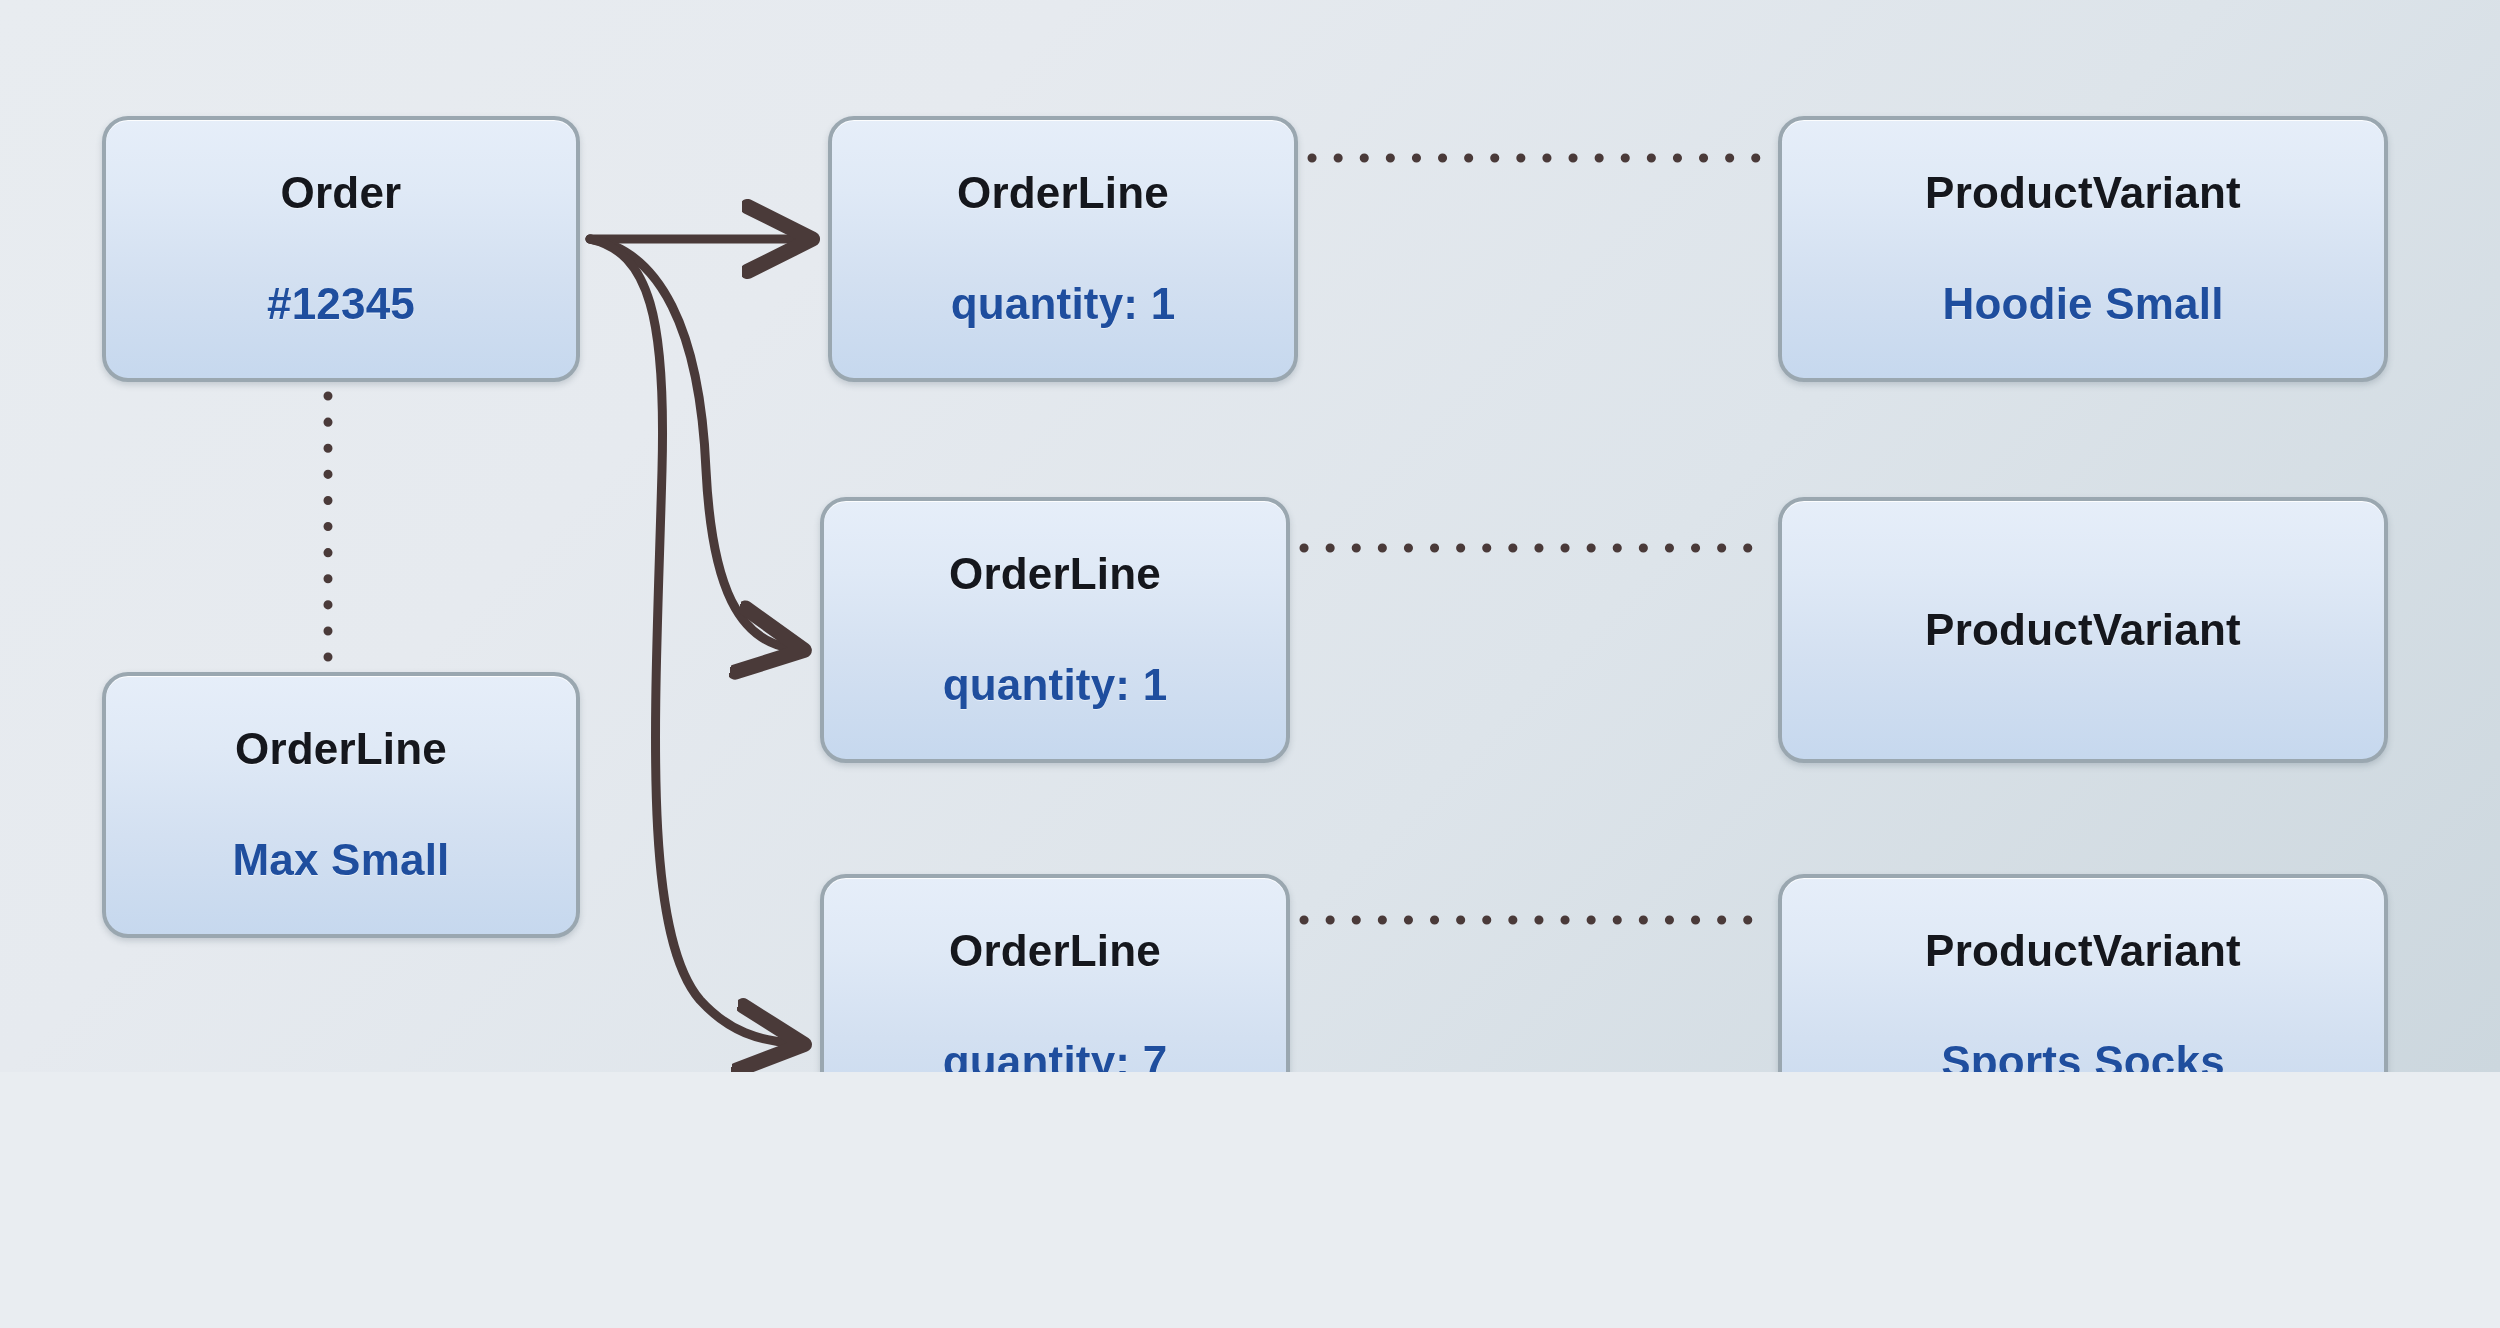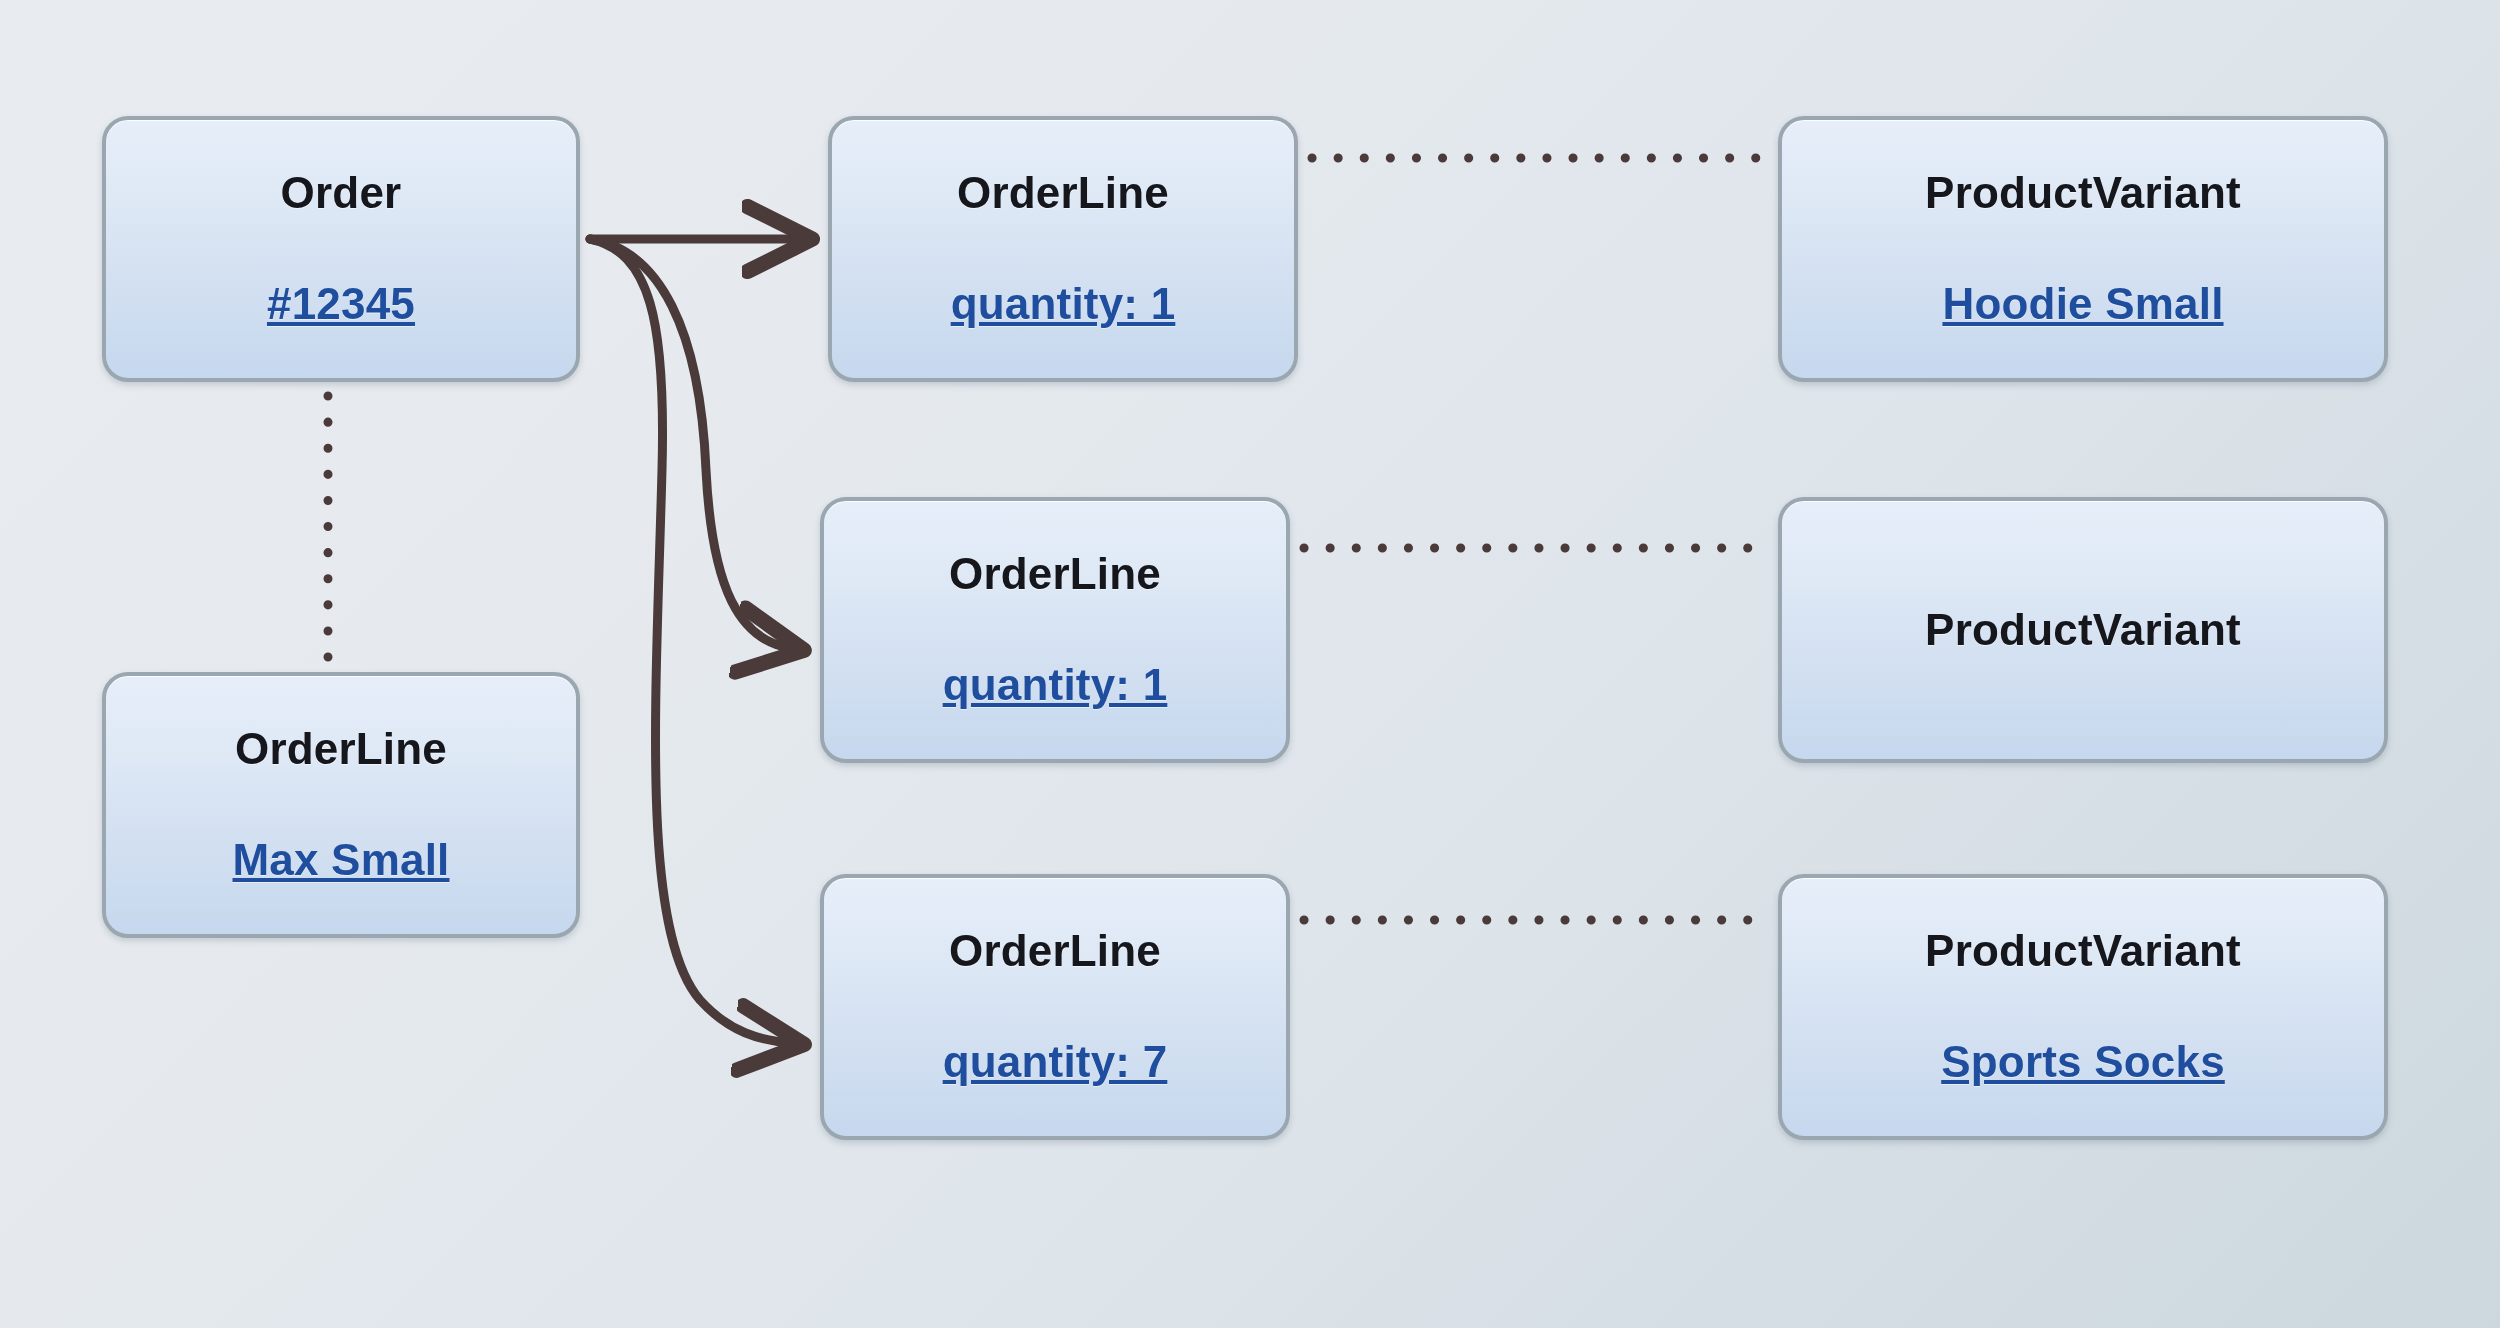--- a/index.html
+++ b/index.html
@@ -4,21 +4,21 @@
 <title>Order Entity Diagram</title>
 <style>
   html, body {
     margin: 0;
     padding: 0;
     background: #e9edf1;
   }
   #canvas {
     position: relative;
     width: 2500px;
-    height: 1328px;
+    height: 1072px;
     overflow: hidden;
     background: linear-gradient(135deg, #e8ecf0 0%, #e6eaef 30%, #dde4ea 62%, #ccd7de 100%);
     font-family: "Liberation Sans", sans-serif;
   }
   #edges {
     position: absolute;
     left: 0;
     top: 0;
     width: 2500px;
     height: 1328px;
@@ -50,21 +50,20 @@
   .node-sub {
     color: #1f4e9e;
     font-weight: bold;
     font-size: 44px;
     line-height: 1.06;
     letter-spacing: 0.2px;
     text-align: center;
     text-shadow: 0 1px 0 rgba(255,255,255,0.5);
     white-space: nowrap;
     margin-top: 64px;
-    text-decoration: underline;
   }
 </style>
 </head>
 <body>
 
 <div id="canvas">
 
   <svg id="edges" viewBox="0 0 2500 1328" xmlns="http://www.w3.org/2000/svg">
     <defs>
       <marker id="arrowhead" markerWidth="9" markerHeight="9" refX="6.2" refY="4.5" orient="auto" markerUnits="strokeWidth">

